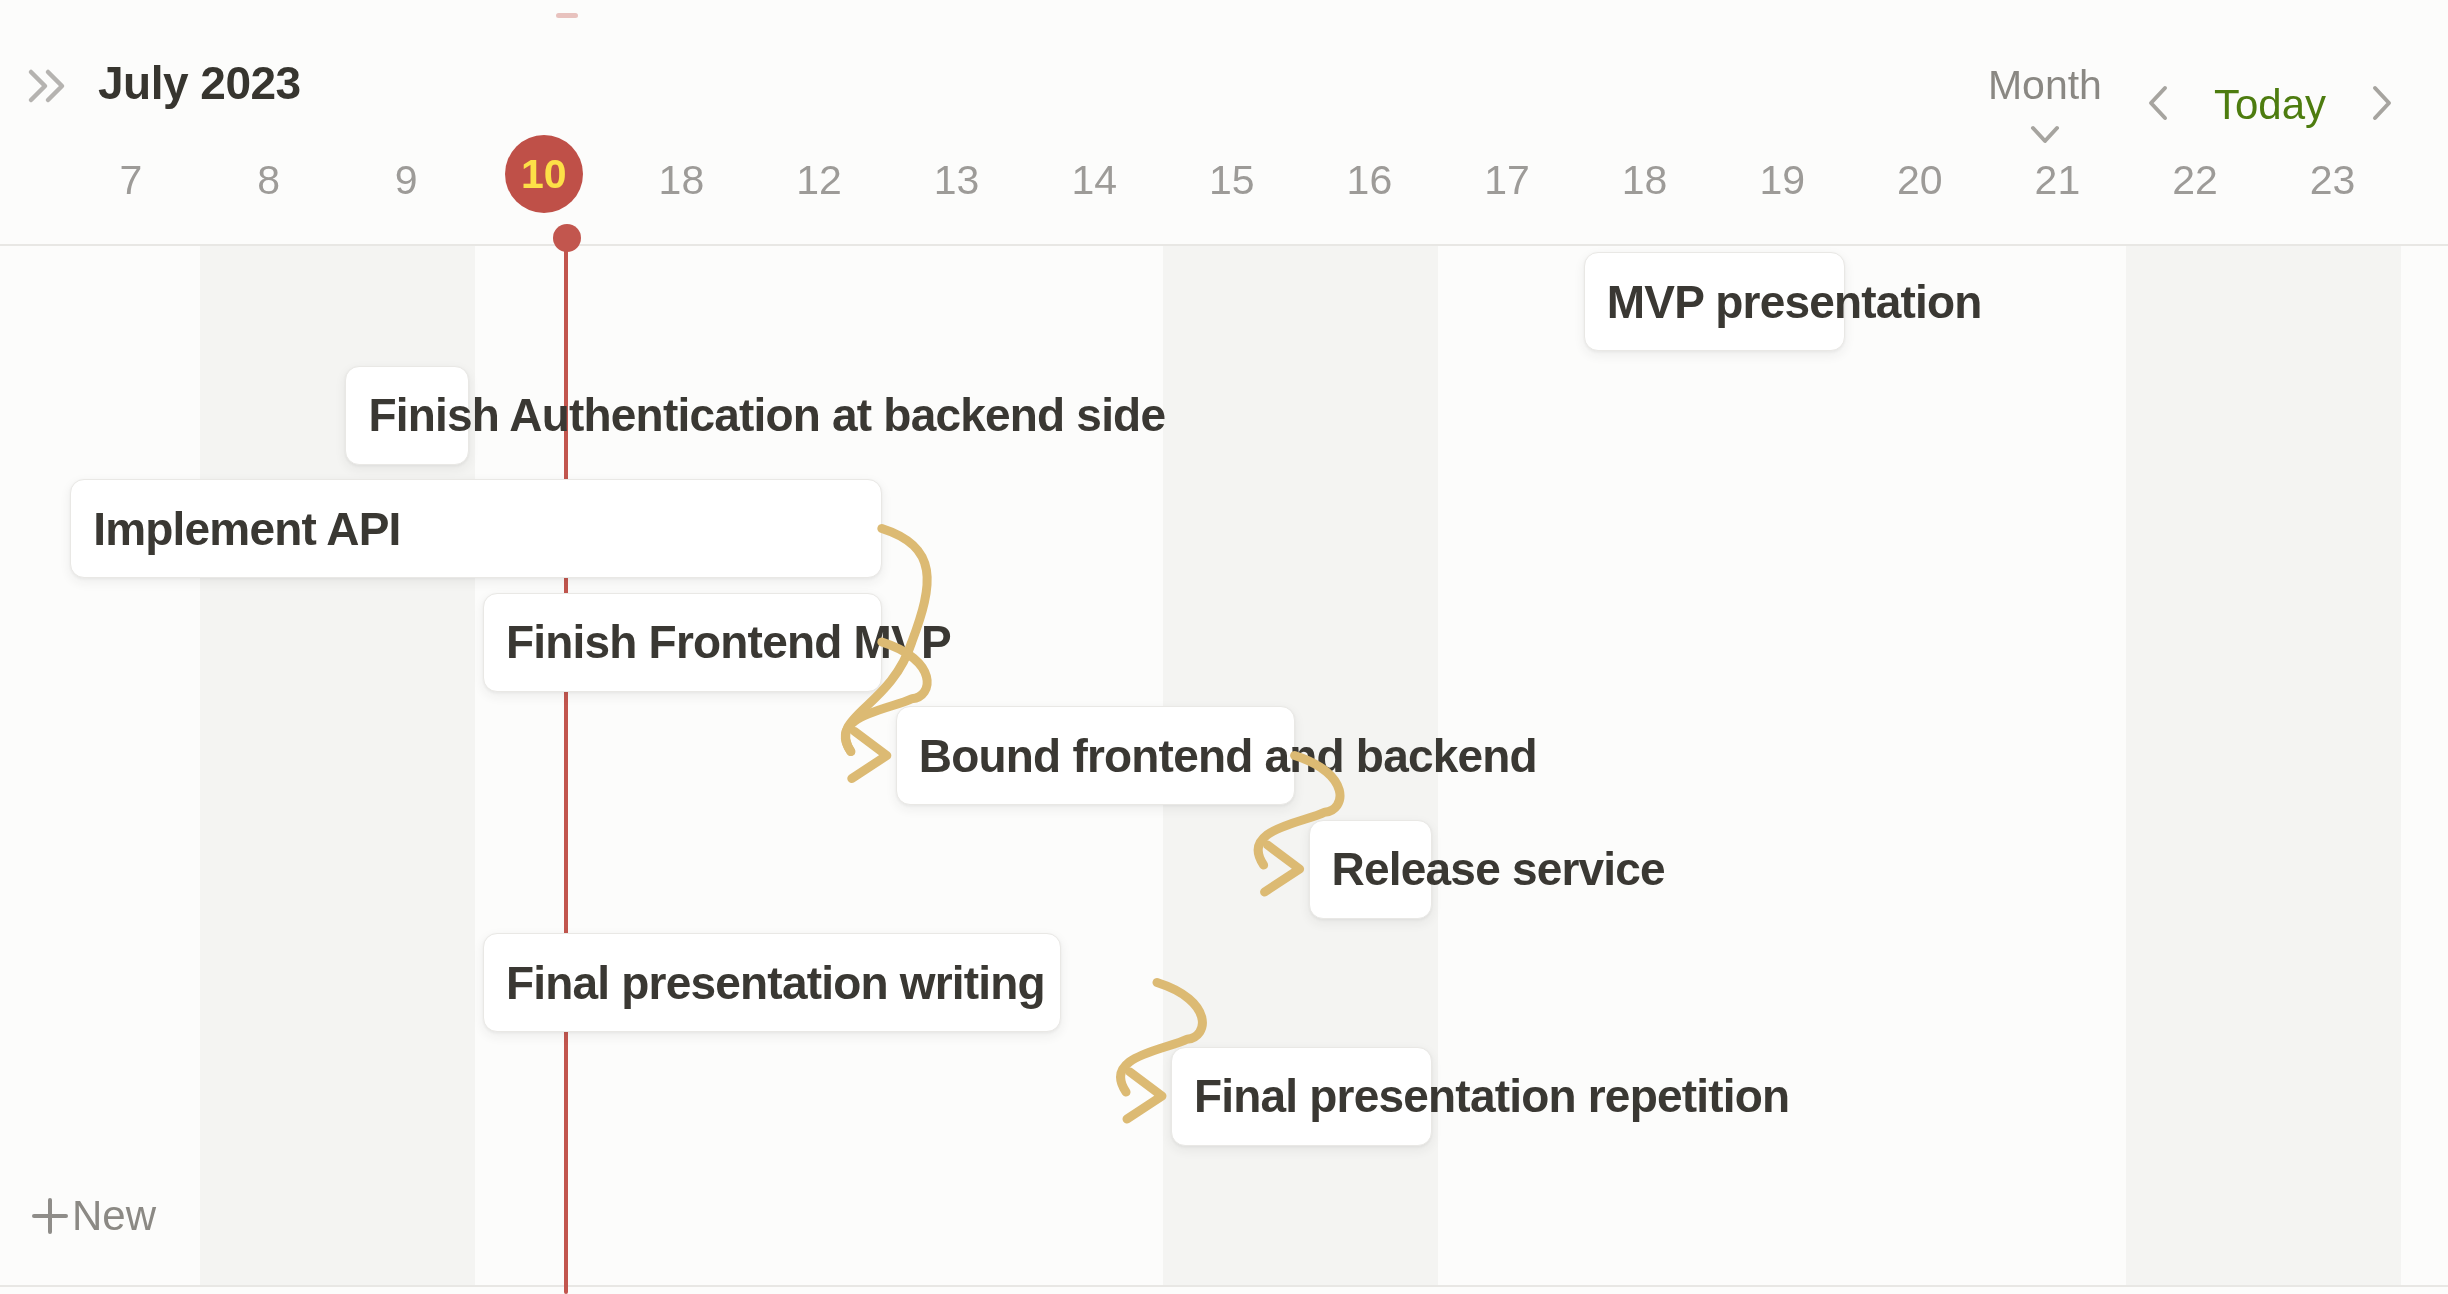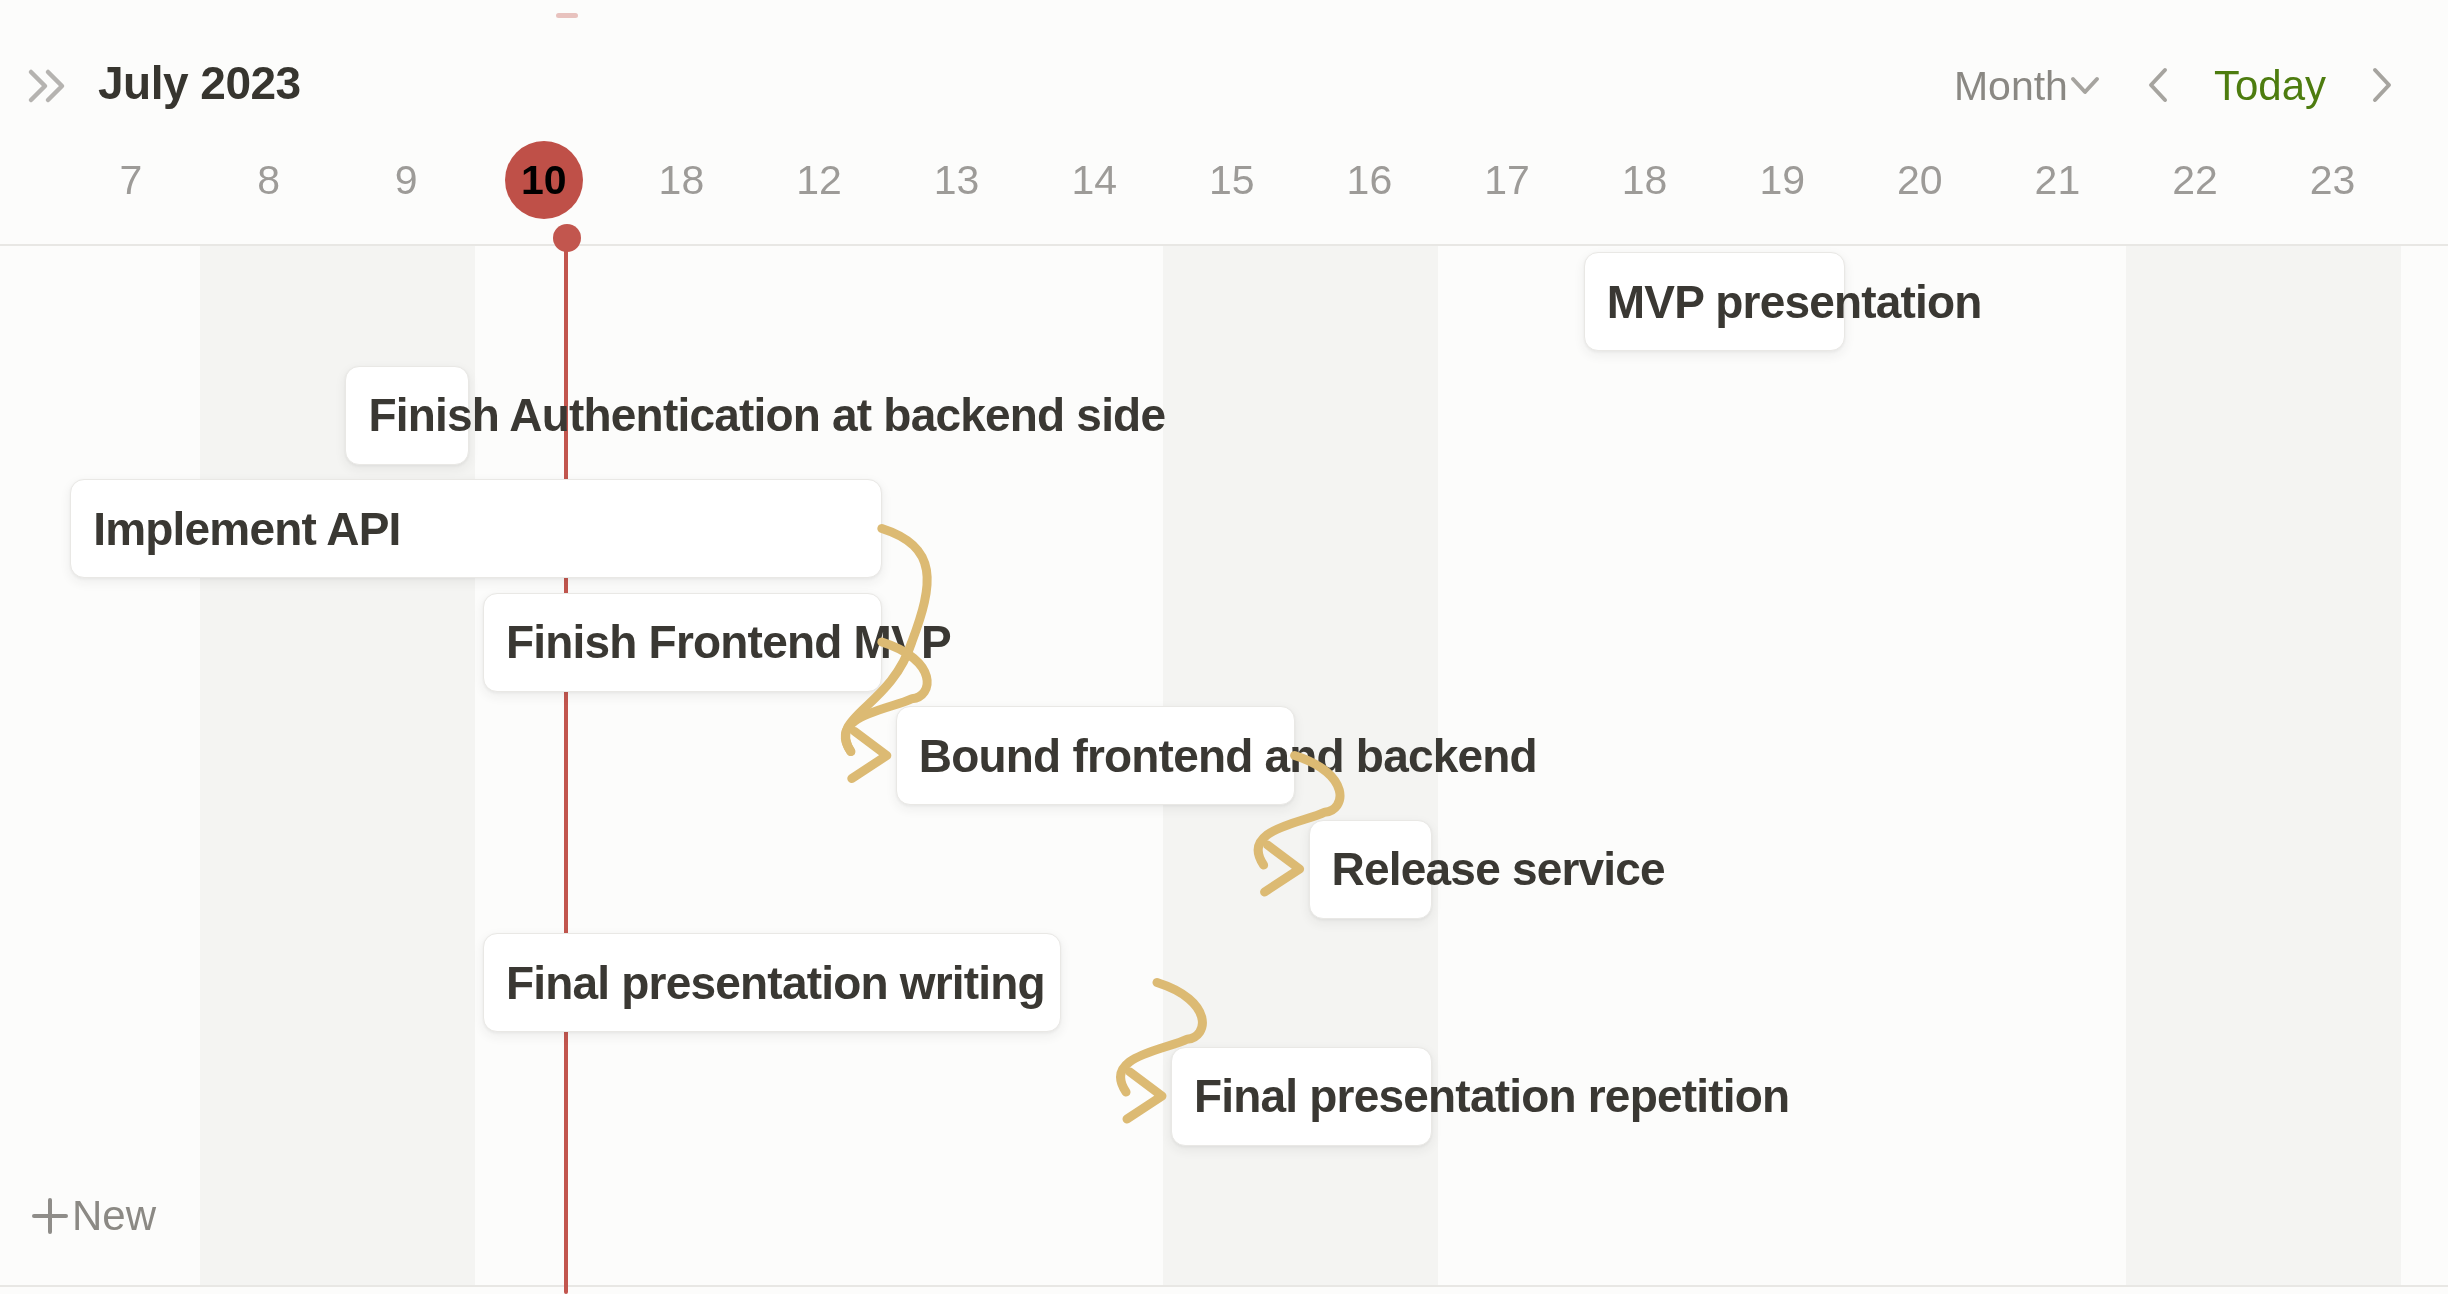--- a/index.html
+++ b/index.html
@@ -6,28 +6,28 @@
   *{box-sizing:border-box;}
   .tl{position:relative;width:2448px;height:1294px;background:#fcfcfb;
       font-family:"Liberation Sans",sans-serif;overflow:hidden;}
   .stripe{position:absolute;top:246px;height:1039px;z-index:0;}
   
   .collapse-btn{position:absolute;left:26px;top:66px;background:none;border:0;padding:0;cursor:pointer;z-index:6;}
   .page-title{position:absolute;left:98px;top:56px;font-size:46px;font-weight:700;color:#37352f;
       letter-spacing:-0.5px;z-index:6;}
   .controls{position:absolute;top:62px;right:54px;display:flex;align-items:center;gap:44px;z-index:6;}
   .controls button{background:none;border:0;padding:0;cursor:pointer;font-family:inherit;}
-  .viewmode{display:flex;align-items:center;font-size:41px;color:#8a8883;}
+  .viewmode{display:flex;align-items:center;gap:14px;font-size:41px;color:#8a8883;flex-direction:column;}
   .todaybtn{font-size:42px;color:#4d7c0f;}
   
   .daynum{position:absolute;top:155px;height:50px;line-height:50px;transform:translateX(-50%);
       font-size:41px;color:#9d9b98;z-index:2;}
-  .todaybubble{position:absolute;top:141px;width:78px;height:78px;border-radius:50%;
+  .todaybubble{position:absolute;top:135px;width:78px;height:78px;border-radius:50%;
       transform:translateX(-50%);display:flex;align-items:center;justify-content:center;
-      font-size:41px;font-weight:700;color:#000000;z-index:2;}
+      font-size:41px;font-weight:700;color:#fde047;z-index:2;}
   .hdr-divider{position:absolute;left:0;right:0;top:244px;height:2px;background:#e8e7e4;z-index:1;}
   .bottom-divider{position:absolute;left:0;right:0;top:1285px;height:2px;background:#e8e7e4;z-index:1;}
   
   .today-line{position:absolute;left:564px;top:236px;width:4px;height:1058px;border-radius:2px;z-index:2;}
   .today-dot{position:absolute;left:553px;top:224px;width:28px;height:28px;border-radius:50%;z-index:2;}
   .today-stub{position:absolute;left:556px;top:13px;width:22px;height:5px;border-radius:3px;opacity:.35;z-index:2;}
   
   .task{position:absolute;height:99px;background:#ffffff;border:1.5px solid #e9e8e5;border-radius:14px;
       box-shadow:0 4px 12px rgba(45,42,36,.07),0 1px 3px rgba(45,42,36,.05);
       display:flex;align-items:center;z-index:3;cursor:pointer;}

